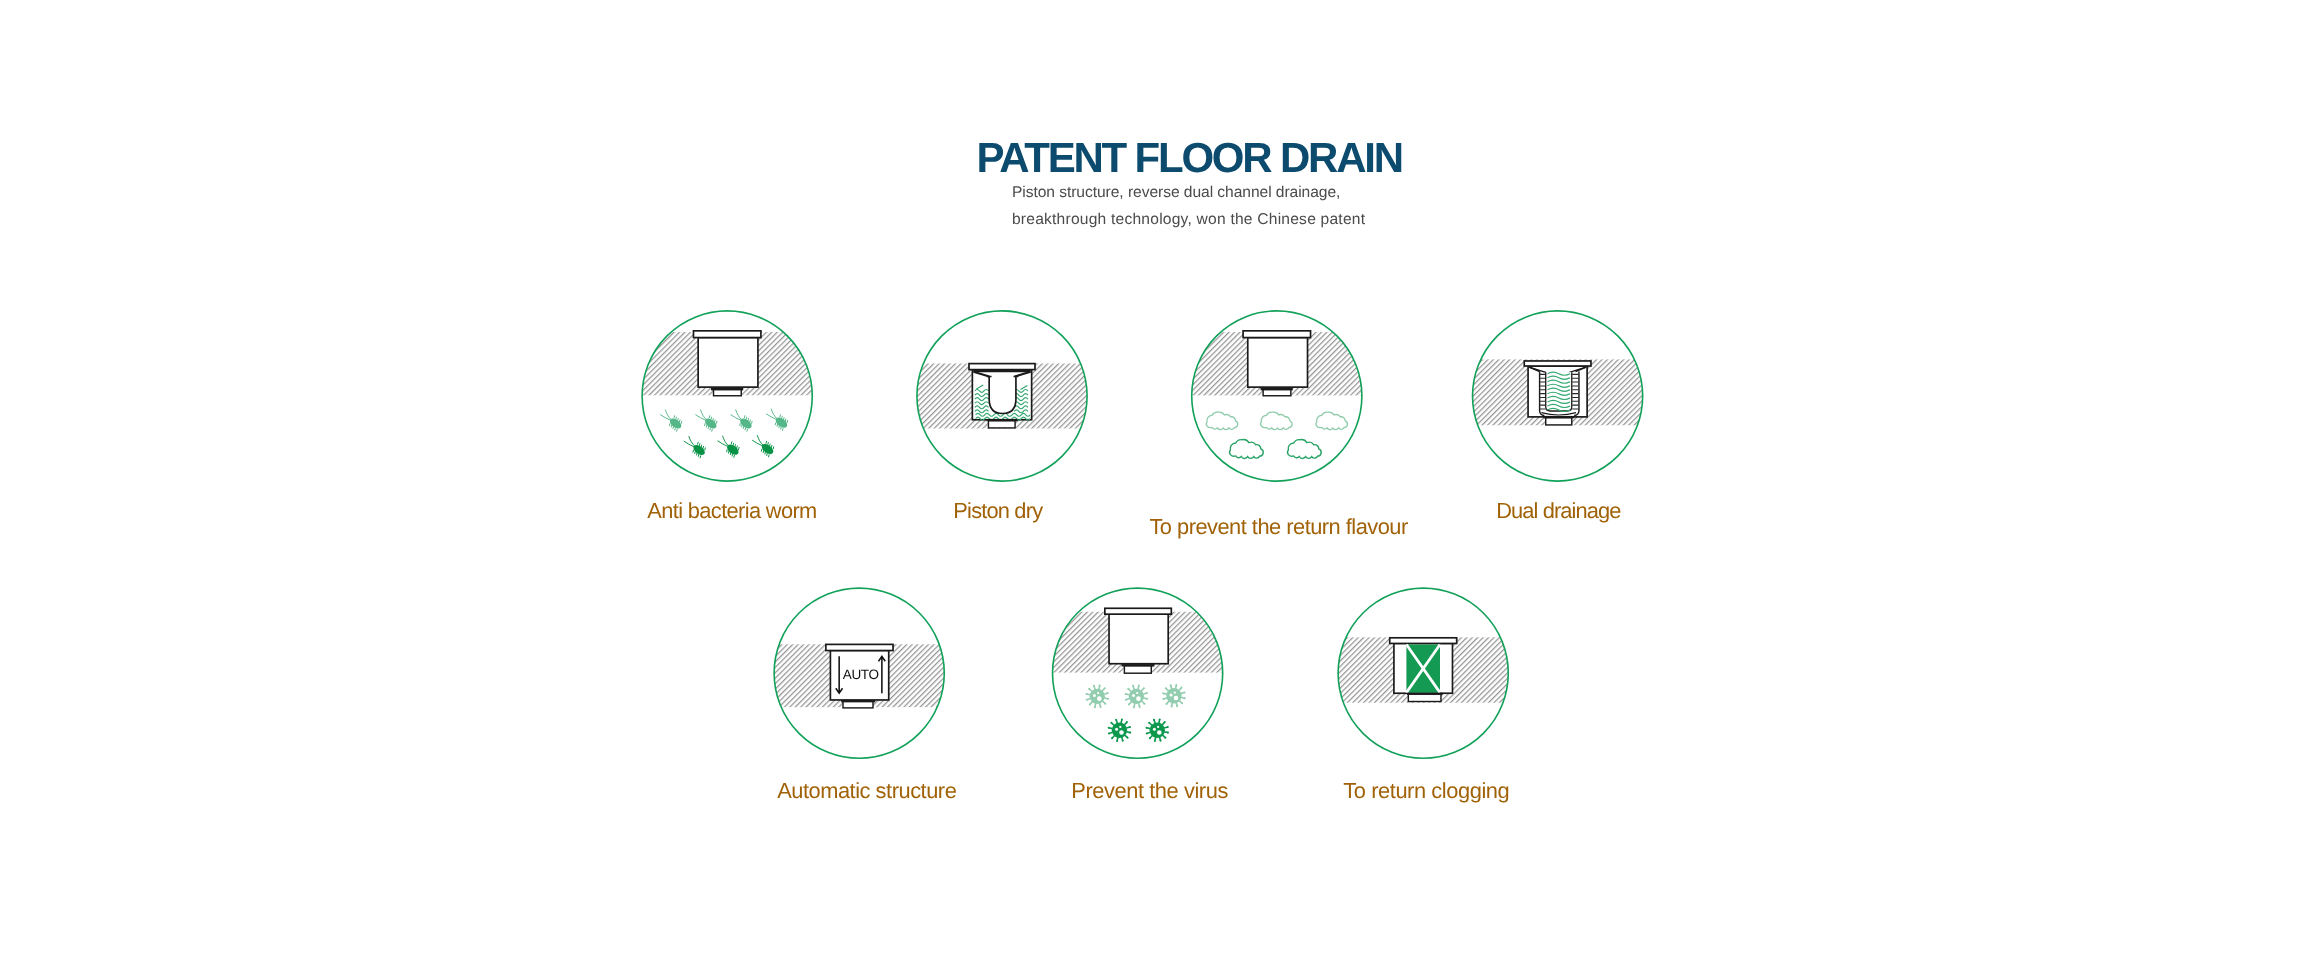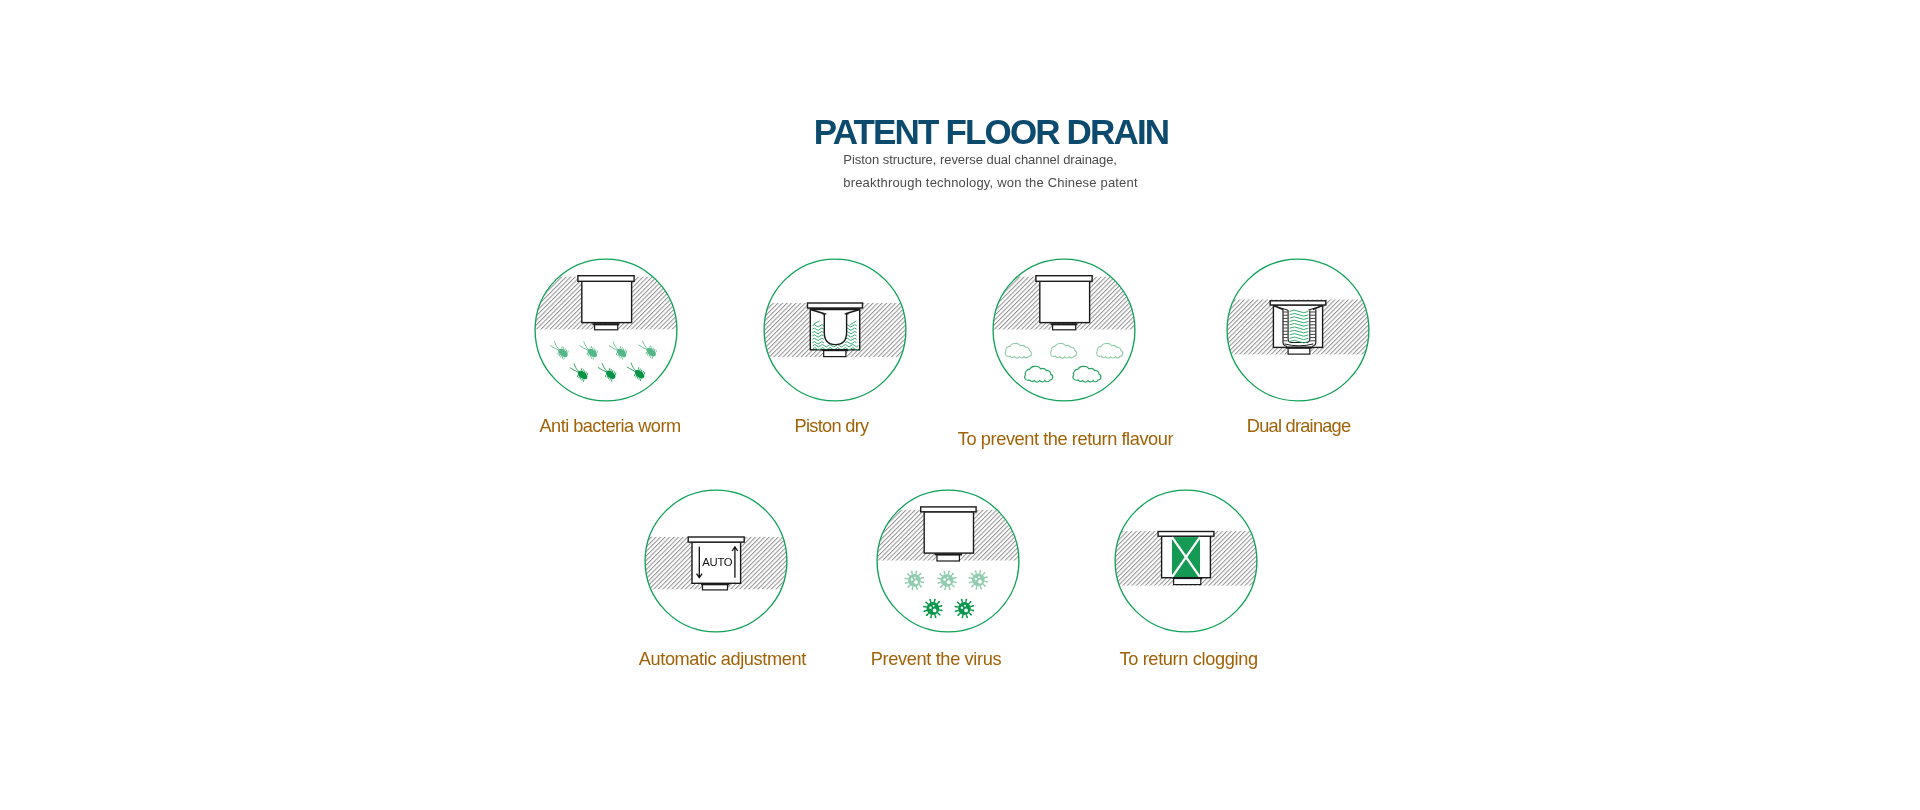--- a/index.html
+++ b/index.html
@@ -502,14 +502,14 @@
 <rect x="60" y="50.1" width="28" height="40.1" fill="#149a52"></rect>
 <path d="M60,50.1 L88,90.2 M88,50.1 L60,90.2" stroke="#fff" stroke-width="2.3"></path>
 <rect x="61.6" y="91.1" width="27.2" height="6.5" fill="#fff" stroke="#1a1a1a" stroke-width="1.2"></rect>
 <rect x="60.4" y="90.2" width="29.6" height="1.9" fill="#1a1a1a"></rect>
 <circle cx="74" cy="74" r="70.9" fill="none" stroke="#11a159" stroke-width="1.35"></circle>
 </svg>
 <div class="cap" style="left:610.0px;top:416.8px;letter-spacing:-0.53px">Anti bacteria worm</div>
 <div class="cap" style="left:831.5px;top:416.8px;letter-spacing:-0.68px">Piston dry</div>
 <div class="cap" style="left:1065.5px;top:430px;letter-spacing:-0.42px">To prevent the return flavour</div>
 <div class="cap" style="left:1298.6px;top:416.8px;letter-spacing:-0.75px">Dual drainage</div>
-<div class="cap" style="left:722.3px;top:649.6px;letter-spacing:-0.39px">Automatic adjustment</div>
-<div class="cap" style="left:936px;top:649.6px;letter-spacing:-0.35px">Prevent the virus</div>
+<div class="cap" style="left:722.3px;top:649.6px;letter-spacing:-0.39px">Automatic structure</div>
+<div class="cap" style="left:958px;top:649.6px;letter-spacing:-0.35px">Prevent the virus</div>
 <div class="cap" style="left:1188.6px;top:649.6px;letter-spacing:-0.35px">To return clogging</div>
 </body></html>

